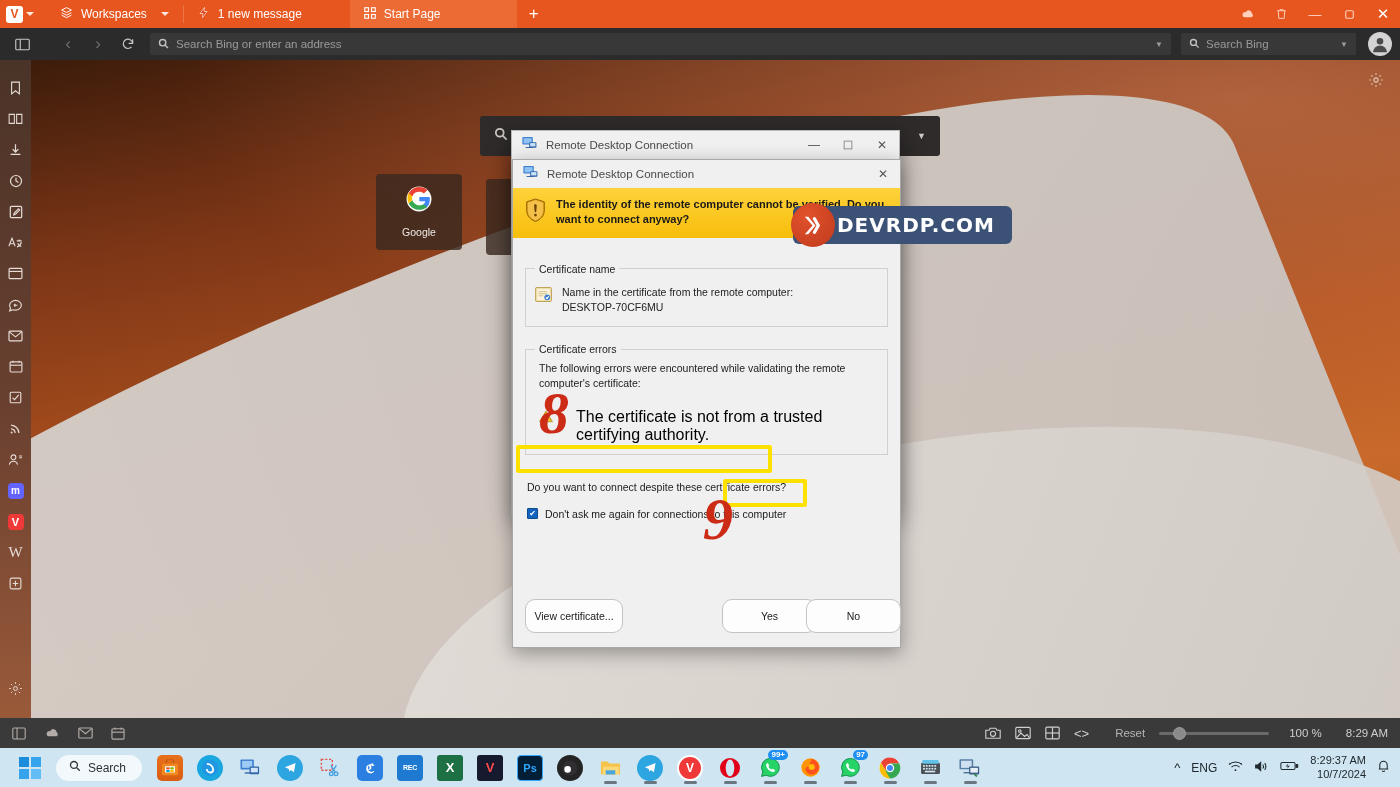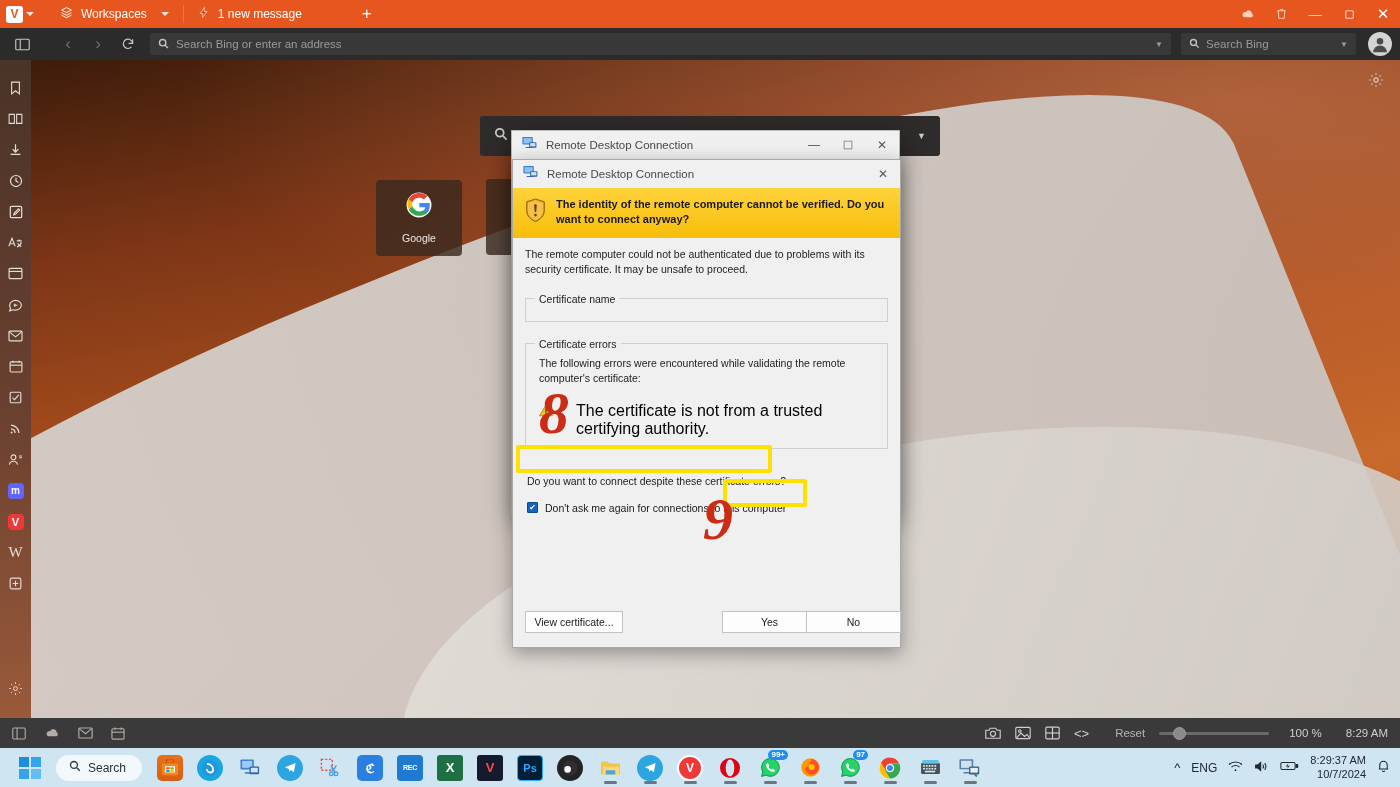--- a/index.html
+++ b/index.html
@@ -106,21 +106,21 @@
   fieldset.grp legend { font-size:10.5px; color:#222; padding:0 4px; }
   .cert-row { display:flex; gap:10px; align-items:flex-start; padding-top:4px; }
   .cert-txt { font-size:10.5px; color:#222; line-height:1.5; }
   .err-txt { font-size:10.5px; color:#222; line-height:1.45; }
   .err-row { display:flex; gap:23px; align-items:flex-start; margin-top:16px; }
   .q-txt { font-size:10.5px; color:#222; margin-top:26px; padding-left:12px; }
   .cbrow { display:flex; align-items:center; gap:7px; padding-left:14px; margin-top:15px; }
   .cbox { width:11px; height:11px; background:#1565c0; border:1px solid #0f4a8c; border-radius:1px; display:flex; align-items:center; justify-content:center; color:#fff; font-size:8px; line-height:1; }
   .cblabel { font-size:10.5px; color:#1a1a1a; }
   .btnrow { display:flex; align-items:center; gap:0; position:absolute; left:0; right:0; bottom:14px; padding:0 12px; }
-  .btn { height:22px; min-width:95px; background:#fdfdfd; border:1px solid #c3c3c3; border-radius:0; font-size:10.5px; color:#1a1a1a; display:flex; align-items:center; justify-content:center; }
+  .btn { height:34px; min-width:95px; background:#fdfdfd; border:1px solid #c3c3c3; border-radius:10px; font-size:10.5px; color:#1a1a1a; display:flex; align-items:center; justify-content:center; }
 
   
   .hl { position:absolute; border:4px solid #ffe100; border-radius:2px; pointer-events:none; }
   .annot { position:absolute; color:#cc2b16; font-weight:bold; font-style:italic; font-family:"Liberation Serif", serif; line-height:1; pointer-events:none; }
 
   
   #watermark { position:absolute; left:793px; top:206px; display:flex; align-items:center; }
   .wm-badge { background:#3b5175; color:#fff; font-size:20px; font-weight:bold; letter-spacing:1px; padding:7px 17px 7px 44px; border-radius:6px; font-family:"DejaVu Sans", sans-serif; }
   .wm-circle { position:absolute; left:-2px; top:-3px; width:44px; height:44px; border-radius:50%; background:radial-gradient(circle at 35% 30%, #e2512c, #bf3b1c); display:flex; align-items:center; justify-content:center; }
 </style>
@@ -148,20 +148,31 @@
         <span class="caret-sm" style="margin-left:6px"></span>
       </div>
       <div class="tab-sep"></div>
       <div class="tab" style="min-width:166px">
         <span>
           <svg width="12" height="13" viewBox="0 0 24 24" fill="#d8431a" stroke="#fff" stroke-width="1.2">
               <path d="M13 2 4 14h6l-1 8 9-12h-6l1-8z"></path>
             </svg>
         </span>
         <span>1 new message</span>
+      </div>
+      <div class="tab act" style="min-width:167px">
+        <span>
+          <svg width="12" height="12" viewBox="0 0 16 16" fill="none" stroke="#fff" stroke-width="1.5">
+              <rect x="1" y="1" width="5" height="5"></rect>
+              <rect x="10" y="1" width="5" height="5"></rect>
+              <rect x="1" y="10" width="5" height="5"></rect>
+              <rect x="10" y="10" width="5" height="5"></rect>
+            </svg>
+        </span>
+        <span>Start Page</span>
       </div>
       <div class="tabplus">+</div>
       <div class="wincontrols">
         <div class="wc">
           <svg width="15" height="12" viewBox="0 0 24 18" fill="#ffd0bc">
               <path d="M19 8a5 5 0 0 0-9.6-1.8A4 4 0 0 0 4 10a4 4 0 0 0 4 4h11a3.5 3.5 0 0 0 0-6z"></path>
             </svg>
         </div>
         <div class="wc">
           <svg width="13" height="14" viewBox="0 0 24 24" fill="none" stroke="#ffd0bc" stroke-width="1.8">
@@ -339,21 +350,21 @@
         <span>
           <svg width="14" height="14" viewBox="0 0 16 16" fill="none" stroke="#cfc9c6" stroke-width="2">
               <circle cx="6.6" cy="6.6" r="4.5"></circle>
               <line x1="10.2" y1="10.2" x2="14.4" y2="14.4"></line>
             </svg>
         </span>
         <span class="txt">Search Bing</span>
         <span class="caret">▼</span>
       </div>
 
-      <div class="dial" style="left:345px; top:120px;justify-content:center;">
+      <div class="dial" style="left:345px; top:114px;justify-content:center;">
         <span>
           <svg width="26" height="26" viewBox="0 0 48 48">
               <circle cx="24" cy="24" r="23" fill="#fff"></circle>
               <path fill="#4285F4" d="M43.6 20.5h-19v7.5h11c-.5 2.8-2 5.2-4.3 6.8l6.6 5.1c3.9-3.6 6.1-8.9 6.1-15.2 0-1.4-.1-2.8-.4-4.2z"></path>
               <path fill="#34A853" d="M24.6 44c5.8 0 10.7-1.9 14.3-5.2l-6.6-5.1c-1.9 1.3-4.4 2.1-7.7 2.1-5.9 0-10.9-4-12.7-9.3l-6.8 5.3C8.6 39.3 16 44 24.6 44z"></path>
               <path fill="#FBBC05" d="M11.9 26.5c-.5-1.4-.7-2.9-.7-4.5s.3-3.1.7-4.5l-6.8-5.3C3.5 15.4 2.6 18.6 2.6 22s.9 6.6 2.5 9.8l6.8-5.3z"></path>
               <path fill="#EA4335" d="M24.6 10.7c3.3 0 6.2 1.1 8.5 3.3l6.4-6.4C35.3 4 30.4 2 24.6 2 16 2 8.6 6.7 5.1 13.5l6.8 5.3c1.8-5.3 6.8-8.1 12.7-8.1z"></path>
             </svg>
         </span>
         <span class="lbl">Google</span>
@@ -474,24 +485,38 @@
               <path d="M11 1 20.2 4v9c0 5.6-4 9.6-9.2 11.5C5.8 22.6 1.8 18.6 1.8 13V4z" fill="#e8a317" stroke="#8a5b07" stroke-width="1"></path>
               <path d="M11 2.4 18.9 5v8c0 5-3.5 8.5-7.9 10.2C6.6 21.5 3.1 18 3.1 13V5z" fill="#f3c04a"></path>
               <path d="M11 6.5c.8 0 1.4.7 1.3 1.5l-.5 6c-.05.45-.4.8-.85.8s-.8-.35-.85-.8l-.5-6A1.32 1.32 0 0 1 11 6.5z" fill="#6b3f05"></path>
               <circle cx="11" cy="17.8" r="1.4" fill="#6b3f05"></circle>
             </svg>
         </span>
         <span class="txt">The identity of the remote computer cannot be verified. Do you want to connect anyway?</span>
       </div>
 
       <div class="dlg-pad">
-        <div class="dlg-p">The remote computer could not be authenticated due to problems with its security certificate. It may be unsafe to proceed.</div>
 
         <fieldset class="grp">
           <legend>Certificate name</legend>
+          <div class="cert-row">
+            <span style="flex:0 0 auto;margin-top:2px">
+              <svg width="17" height="15" viewBox="0 0 18 16">
+                  <rect x="0.6" y="0.6" width="16.8" height="14.8" rx="1" fill="#f3e3b4" stroke="#b79a4a"></rect>
+                  <rect x="2.4" y="2.4" width="13.2" height="11.2" fill="#fbf5e0"></rect>
+                  <path d="M3.6 5h9M3.6 7.2h9M3.6 9.4h5" stroke="#c8b473" stroke-width="0.9"></path>
+                  <circle cx="13" cy="11" r="3.1" fill="#3d7fd0"></circle>
+                  <path d="M11.6 11.2 12.7 12.4 14.6 9.9" stroke="#fff" stroke-width="1.2" fill="none"></path>
+                </svg>
+            </span>
+            <span class="cert-txt">
+              <span>Name in the certificate from the remote computer:</span><br>
+              <span>DESKTOP-70CF6MU</span>
+            </span>
+          </div>
         </fieldset>
 
         <fieldset class="grp" style="min-height:95px">
           <legend>Certificate errors</legend>
           <div class="err-txt" style="padding-left:4px">The following errors were encountered while validating the remote computer's certificate:</div>
           <div class="err-row" style="padding-left:4px">
             <span style="flex:0 0 auto;margin-top:1px">
               <svg width="14" height="13" viewBox="0 0 16 14">
                   <path d="M8 .8 15.4 13H.6z" fill="#f4c029" stroke="#a07a10" stroke-width="0.8"></path>
                   <path d="M8 4.8v4.1M8 10.6v1" stroke="#3a2c05" stroke-width="1.3" stroke-linecap="round"></path>
@@ -515,20 +540,29 @@
         <div class="btn" style="position:absolute;left:293px;width:78px">No</div>
       </div>
     </div>
   </div>
 
   <div class="hl" style="left:516px; top:445px; width:256px; height:28px;"></div>
   <div class="hl" style="left:723px; top:479px; width:84px; height:28px;"></div>
   <div class="annot" style="left:539px; top:383px; font-size:60px;">8</div>
   <div class="annot" style="left:703px; top:489px; font-size:60px;">9</div>
 
+  <div id="watermark">
+    <div class="wm-badge">DEVRDP.COM</div>
+    <div class="wm-circle">
+      <svg width="25" height="25" viewBox="0 0 26 26">
+          <path d="M4 4 12 13 4 22l3.5 0L15 13 7.5 4z" fill="#fff"></path>
+          <path d="M17 6l4 7-4 7" stroke="#fff" stroke-width="3.4" fill="none" stroke-linecap="round" stroke-linejoin="round" transform="translate(-3,0)"></path>
+        </svg>
+    </div>
+  </div>
 
   <div class="taskbar">
     <div class="tb-left">
       <div class="tbitem">
         <svg width="22" height="22" viewBox="0 0 22 22">
             <rect x="0" y="0" width="10" height="10" fill="#1b8ddb"></rect>
             <rect x="12" y="0" width="10" height="10" fill="#35a4ec"></rect>
             <rect x="0" y="12" width="10" height="10" fill="#35a4ec"></rect>
             <rect x="12" y="12" width="10" height="10" fill="#63bdf5"></rect>
           </svg>

